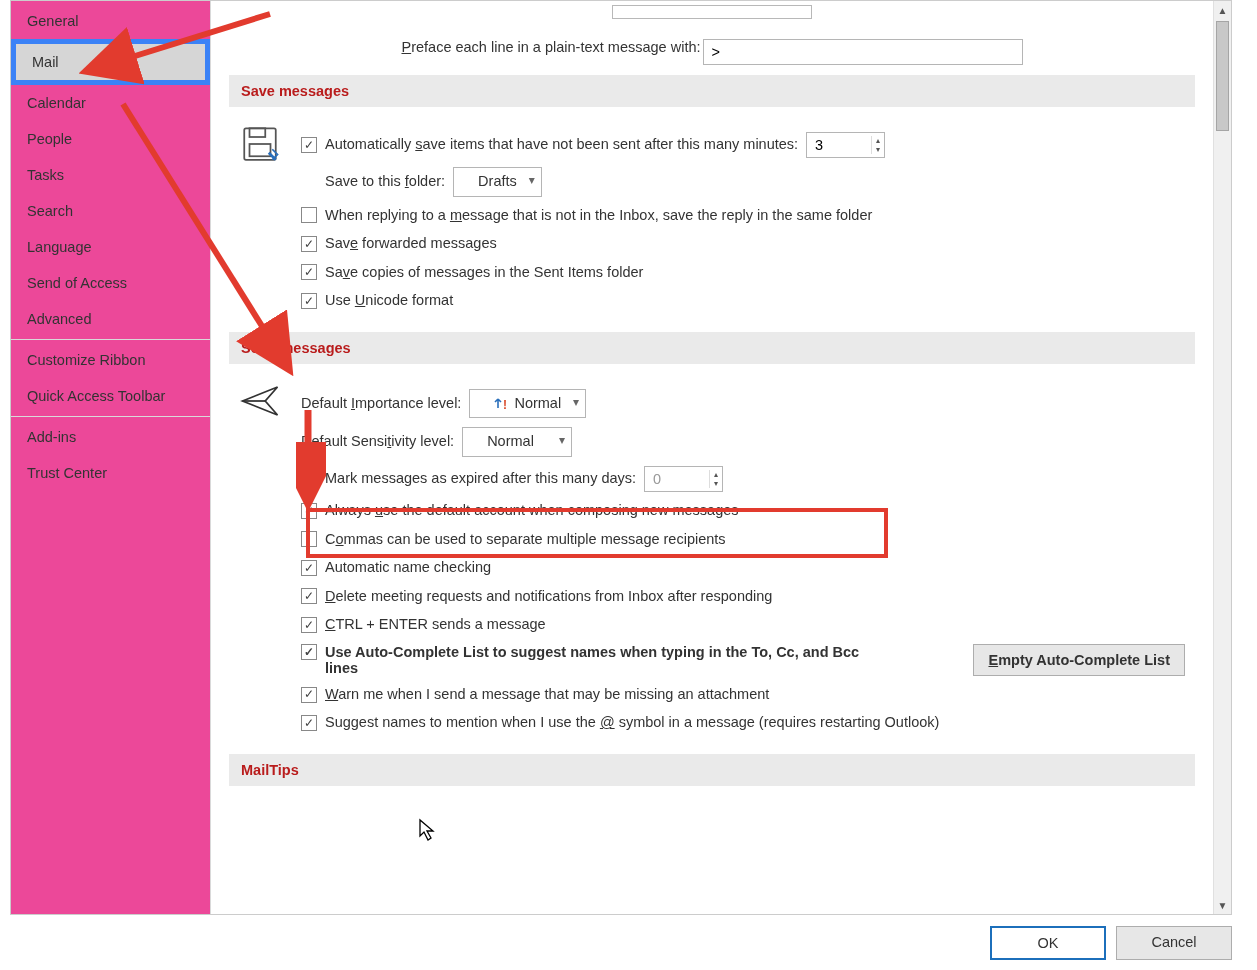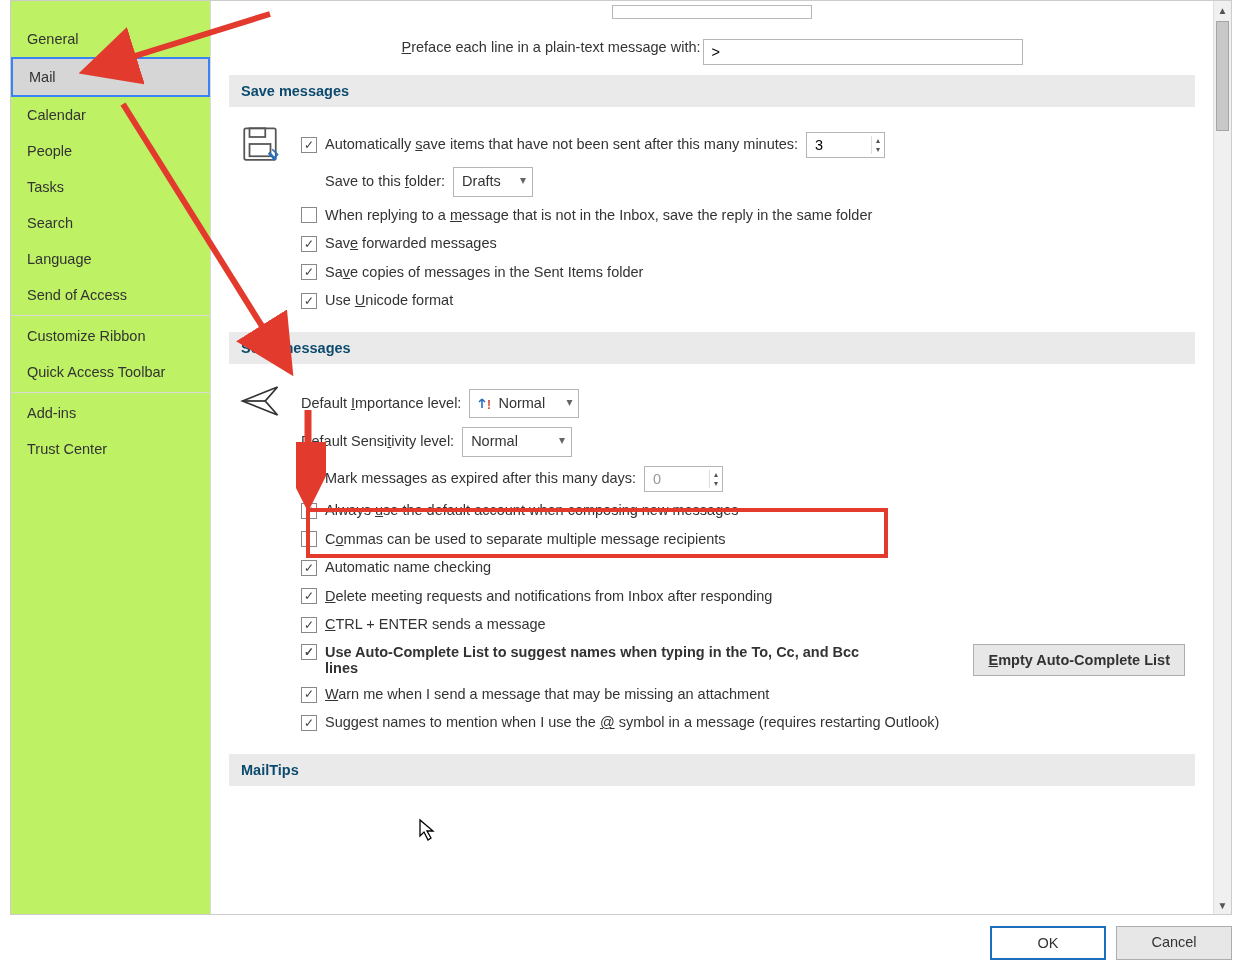--- a/index.html
+++ b/index.html
@@ -21,31 +21,31 @@
     right: 25px;
     bottom: 55px;
     border: 1px solid #ccc;
     display: flex;
     background: #fff;
   }
   
   .sidebar {
     width: 200px;
     border-right: 1px solid #d9d9d9;
-    padding-top: 20px;
-    background: #bef264;
+    padding-top: 2px;
+    background: #ec4899;
   }
   .sidebar-item {
     padding: 10px 16px;
     cursor: pointer;
     color: #333;
   }
   .sidebar-item.selected {
     background: #d6d6d6;
-    border: 2px solid #3b82f6;
+    border: 5px solid #3b82f6;
   }
   .sidebar-sep {
     border-top: 1px solid #d9d9d9;
     margin: 2px 0;
   }
   
   .content-wrap {
     flex: 1;
     position: relative;
     overflow: hidden;
@@ -75,21 +75,21 @@
     top:20px; height:110px;
     background:#c8c8c8;
     border:1px solid #a5a5a5;
   }
   .vscroll .btn.down { position:absolute; bottom:0; left:0; right:0; }
   
   .section-header {
     background: #eaeaea;
     padding: 8px 12px;
     font-weight: bold;
-    color: #0c4a6e;
+    color: #b91c1c;
     margin: 10px 0 8px 0;
   }
   .section-body {
     display: flex;
     gap: 18px;
     padding: 8px 10px 2px 10px;
   }
   .icon-col { width: 44px; flex:0 0 44px; }
   .fields-col { flex: 1; }
   .field-row {
@@ -114,21 +114,21 @@
   .label { color: #333; }
   .input-text {
     border: 1px solid #b5b5b5;
     background: #fff;
     padding: 4px 8px;
     font-size: 14.5px;
   }
   .select {
     border: 1px solid #b5b5b5;
     background: #fff;
-    padding: 4px 24px 4px 8px;
+    padding: 4px 24px 4px 24px;
     position: relative;
     display: inline-flex;
     align-items: center;
     min-width: 80px;
   }
   .select::after {
     content: "▾";
     position: absolute; right: 6px; top: 4px;
     color: #666; font-size: 12px;
   }
@@ -207,20 +207,21 @@
 
   <div class="sidebar">
     <div class="sidebar-item">General</div>
     <div class="sidebar-item selected">Mail</div>
     <div class="sidebar-item">Calendar</div>
     <div class="sidebar-item">People</div>
     <div class="sidebar-item">Tasks</div>
     <div class="sidebar-item">Search</div>
     <div class="sidebar-item">Language</div>
     <div class="sidebar-item">Send of Access</div>
+    <div class="sidebar-item">Advanced</div>
     <div class="sidebar-sep"></div>
     <div class="sidebar-item">Customize Ribbon</div>
     <div class="sidebar-item">Quick Access Toolbar</div>
     <div class="sidebar-sep"></div>
     <div class="sidebar-item">Add-ins</div>
     <div class="sidebar-item">Trust Center</div>
   </div>
 
   <div class="content-wrap">
     <div class="scroll-area">

